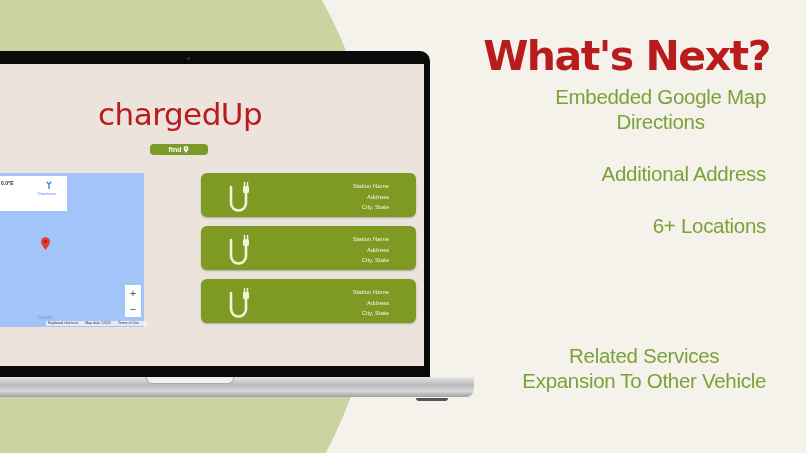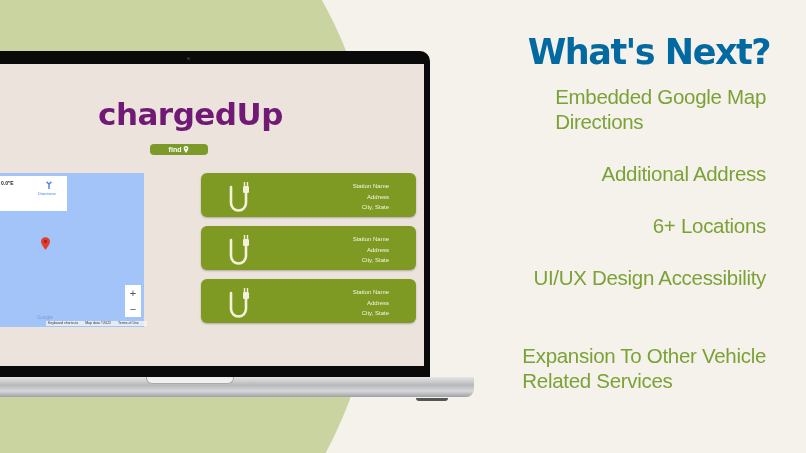--- a/index.html
+++ b/index.html
@@ -36,22 +36,22 @@
     .notch {
       position: absolute; left: 146px; top: 377px; width: 86px; height: 6px;
       background: #f0f0f2; border-radius: 0 0 6px 6px; border: 1px solid #aaa; border-top: none;
     }
     .foot {
       position: absolute; left: 416px; top: 398px; width: 32px; height: 3px;
       background: #555; border-radius: 0 0 3px 3px;
     }
     .logo {
       position: absolute; left: 98px; top: 96px;
-      font-family: "DejaVu Sans", sans-serif; font-weight: bold;
-      font-size: 31px; color: #701a75; letter-spacing: -0.5px;
+      font-family: "DejaVu Sans", sans-serif; font-weight: normal;
+      font-size: 31px; color: #b91c1c; letter-spacing: -0.5px;
     }
     .find-btn {
       position: absolute; left: 150px; top: 144px; width: 58px; height: 11px;
       background: #7b9a2a; border-radius: 4px; color: #fff;
       font-size: 7px; font-weight: bold; text-align: center; line-height: 11px;
     }
     .map {
       position: absolute; left: 0; top: 173px; width: 144px; height: 154px;
       background: #a3c4f8;
     }
@@ -74,25 +74,25 @@
     .map-footer span { margin-right: 6px; }
     .station {
       position: absolute; left: 201px; width: 215px; height: 44px;
       background: #7f9a22; border-radius: 6px;
       box-shadow: 0 1px 2px rgba(0,0,0,0.25);
     }
     .plug { position: absolute; left: 27px; top: 6px; }
     .station-info { position: absolute; right: 27px; top: 8px; text-align: right; font-size: 6px; line-height: 10.5px; color: #f5f5e8; }
     .panel-title {
       position: absolute; right: 36px; top: 32px;
-      font-family: "DejaVu Sans", sans-serif; font-weight: bold; font-size: 35px;
-      color: #0369a1; letter-spacing: -1.5px; text-align: right;
+      font-family: "DejaVu Sans", sans-serif; font-weight: bold; font-size: 41px;
+      color: #b91c1c; letter-spacing: -1.5px; text-align: right;
     }
     .next-item {
-      position: absolute; right: 40px; text-align: left;
+      position: absolute; right: 40px; text-align: center;
       font-size: 20.5px; line-height: 25px; color: #7ba236; letter-spacing: -0.3px;
     }
   </style>
 </head>
 <body>
 
 <div class="blob"></div>
 
 <div class="laptop-lid"></div>
 <div class="camera"></div>
@@ -184,18 +184,17 @@
   <div>Embedded Google Map</div>
   <div>Directions</div>
 </div>
 <div class="next-item" style="top:161px">
   <div>Additional Address</div>
 </div>
 <div class="next-item" style="top:213px">
   <div>6+ Locations</div>
 </div>
 <div class="next-item" style="top:265px">
-  <div>UI/UX Design Accessibility</div>
 </div>
 <div class="next-item" style="top:343px">
+  <div>Related Services</div>
   <div>Expansion To Other Vehicle</div>
-  <div>Related Services</div>
 </div>
 
 </body></html>

